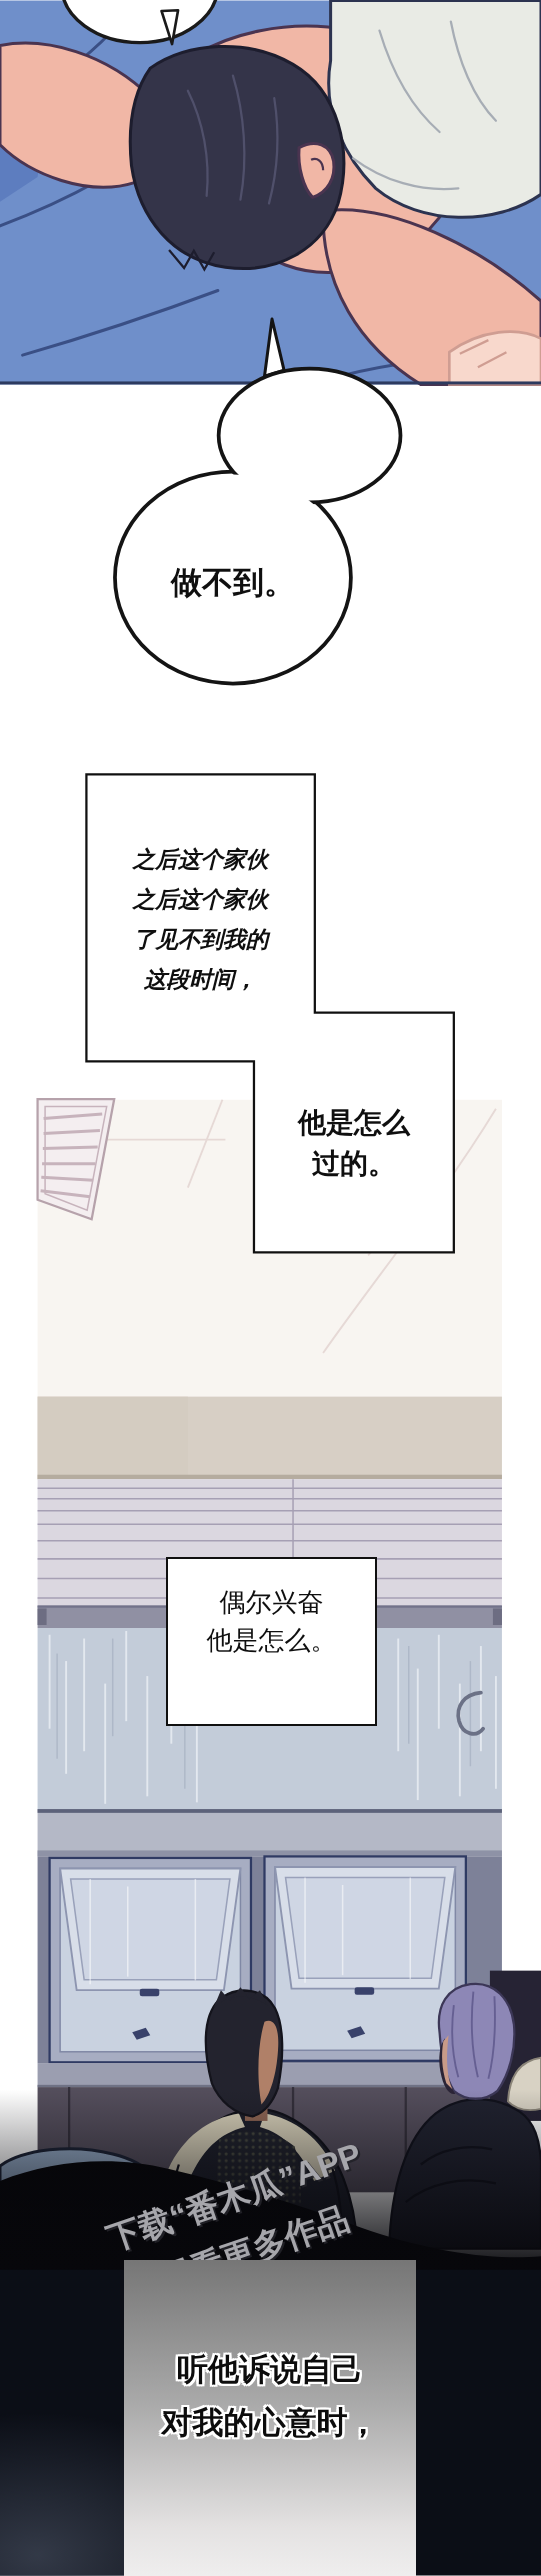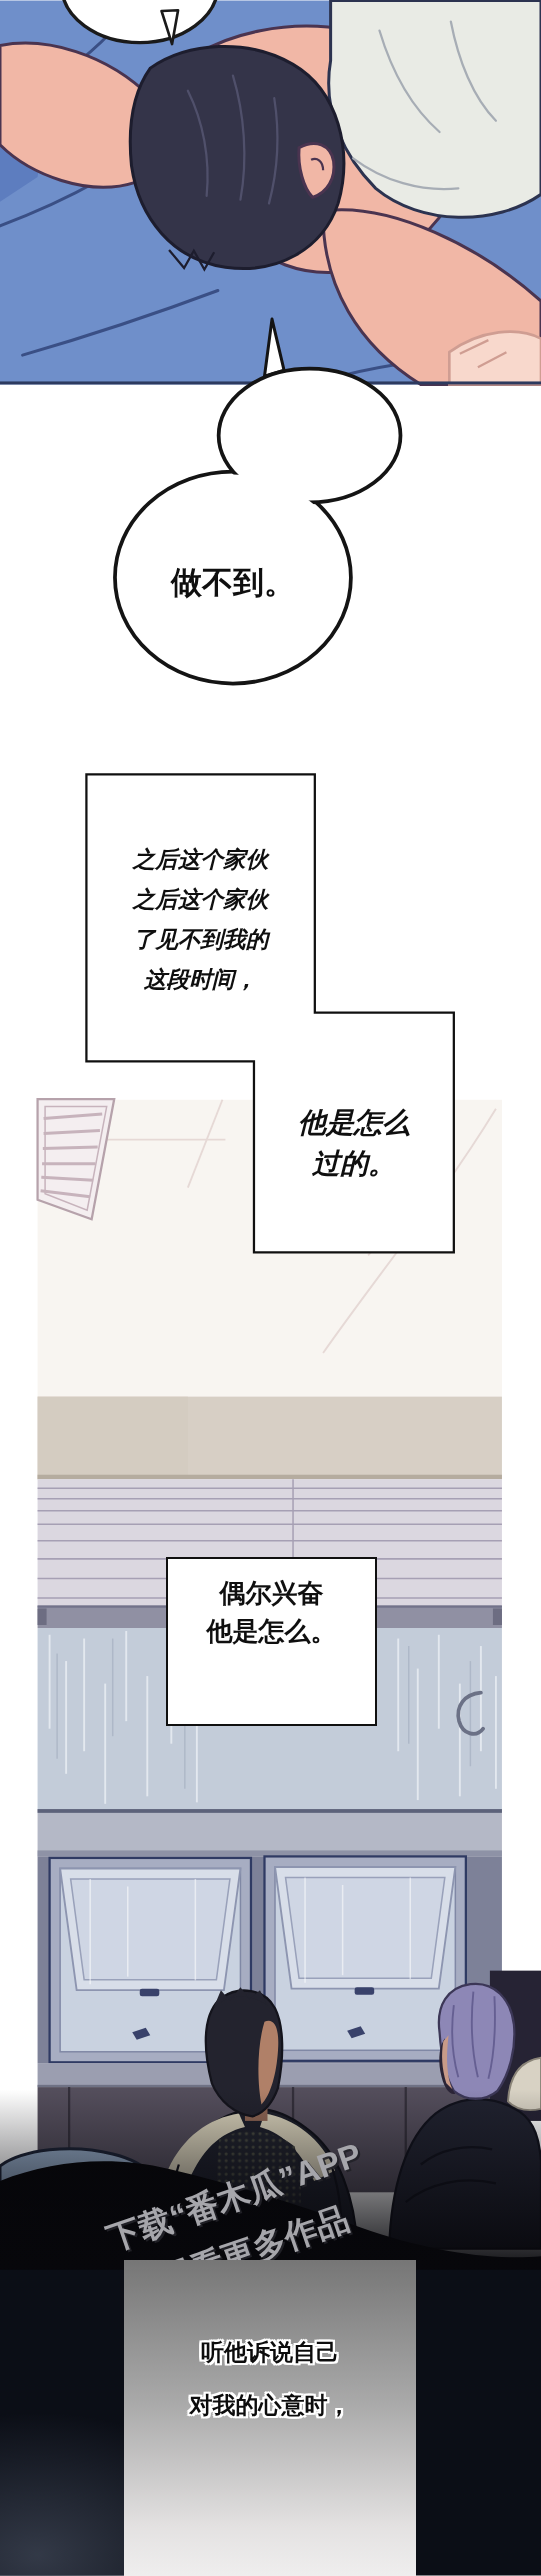--- a/index.html
+++ b/index.html
@@ -5,24 +5,24 @@
   html,body{margin:0;padding:0;background:#ffffff;}
   #page{position:relative;width:541px;height:2576px;margin:0 auto;background:#fff;overflow:hidden;
         font-family:"Liberation Sans","DejaVu Sans",sans-serif;}
   .abs{position:absolute;}
   svg{display:block;}
   .comic-text{position:absolute;text-align:center;color:#0f0f0f;font-weight:bold;
               font-family:"Liberation Sans","DejaVu Sans",sans-serif;}
   .narr-line{display:block;white-space:nowrap;}
   #box3{position:absolute;left:166px;top:1557px;width:207px;height:165px;background:#ffffff;
         border:2.3px solid #101010;}
-  #box3 .inner{padding-top:15px;text-align:center;font-weight:bold;font-size:26px;line-height:38px;color:#0f0f0f;}
+  #box3 .inner{padding-top:24px;text-align:center;font-weight:normal;font-size:26px;line-height:38px;color:#0f0f0f;}
   #box4{position:absolute;left:124px;top:2260px;width:292px;height:316px;
         background:linear-gradient(180deg,#767676 0%,#a9a9a9 45%,#e4e2e2 85%,#efeeee 100%);}
-  #box4 .inner{padding-top:66px;text-align:center;font-weight:bold;font-size:23px;line-height:53px;color:#0c0c0c;
+  #box4 .inner{padding-top:83px;text-align:center;font-weight:bold;font-size:31px;line-height:53px;color:#0c0c0c;
         text-shadow:-2.3px -2.3px 0 #fff,2.3px -2.3px 0 #fff,-2.3px 2.3px 0 #fff,2.3px 2.3px 0 #fff,0 -2.3px 0 #fff,0 2.3px 0 #fff,-2.3px 0 0 #fff,2.3px 0 0 #fff;}
 </style>
 </head>
 <body>
 
 <div id="page">
 
 <svg class="abs" style="left:0;top:0" width="541" height="2576" viewBox="0 0 720 3427">
   <defs>
     <pattern id="dots" width="9" height="9" patternUnits="userSpaceOnUse">
@@ -270,21 +270,21 @@
 
 <div class="comic-text" style="left:120px;top:562px;width:226px;font-size:31px;">做不到。</div>
 
 <div class="comic-text" style="left:86px;top:840px;width:229px;font-size:22.6px;line-height:40px;font-style:italic;">
   <span class="narr-line">之后这个家伙</span>
   <span class="narr-line">之后这个家伙</span>
   <span class="narr-line">了见不到我的</span>
   <span class="narr-line">这段时间，</span>
 </div>
 
-<div class="comic-text" style="left:254px;top:1102px;width:200px;font-size:28px;line-height:41px;font-style:italic;">
+<div class="comic-text" style="left:254px;top:1102px;width:200px;font-size:28px;line-height:41px;">
   <span class="narr-line">他是怎么</span>
   <span class="narr-line">过的。</span>
 </div>
 
 <div id="box3">
   <div class="inner">
     <span class="narr-line">偶尔兴奋</span>
     <span class="narr-line">他是怎么。</span>
   </div>
 </div>

